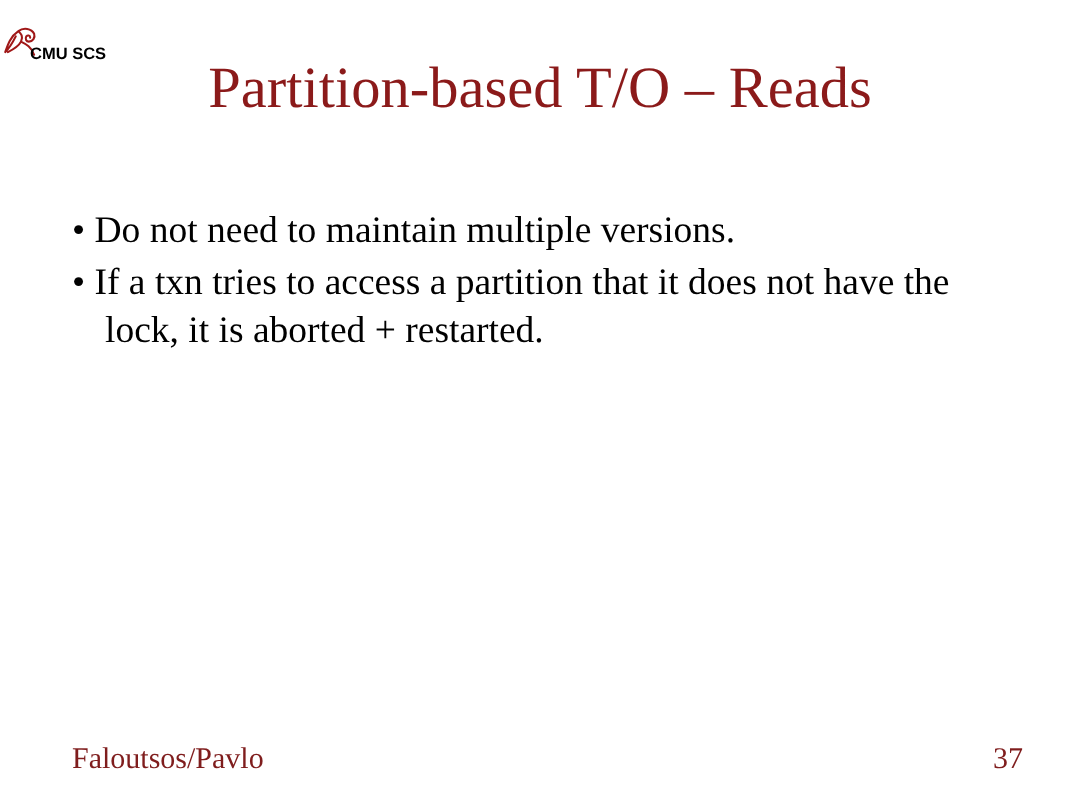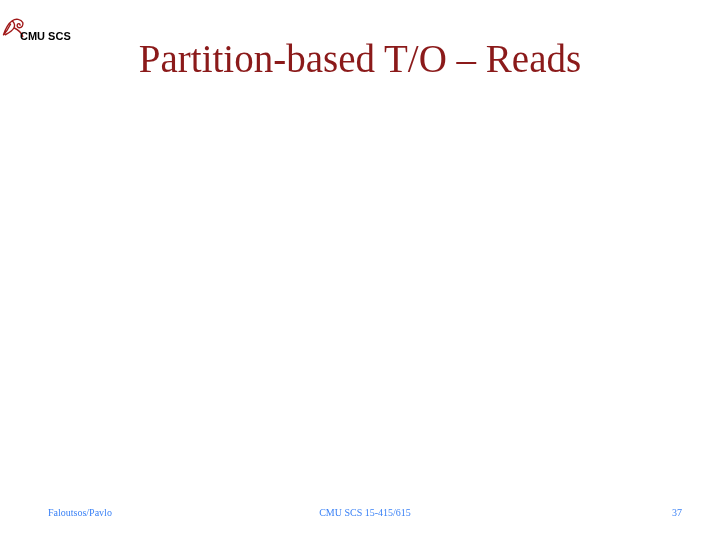--- a/index.html
+++ b/index.html
@@ -61,22 +61,22 @@
   .content li::before {
     content: "• ";
   }
   .footer {
     position: absolute;
     bottom: 22px;
     left: 48px;
     right: 38px;
     display: flex;
     justify-content: space-between;
-    font-size: 10px;
-    color: #3b82f6;
+    font-size: 20px;
+    color: #7f1d1d;
   }
   .footer-center {
     position: absolute;
     left: 50%;
     transform: translateX(-50%);
   }
 </style>
 </head>
 <body>
 
@@ -87,20 +87,21 @@
 <div class="logo">
   <svg viewBox="0 0 32 32" width="28" height="28">
     <path d="M4 26 C6 20 8 14 14 10 C18 7 24 8 26 12 C27 15 25 18 22 18 C20 18 19 16 20 14 C21 13 23 13 23 15 M14 10 C16 12 18 14 16 18 C14 22 10 24 6 26 M16 18 C20 20 24 22 26 28 M12 14 C10 18 8 22 4 26" stroke="#a01818" stroke-width="1.6" fill="none" stroke-linecap="round"></path>
   </svg>
 </div>
 
 <h1 class="title">Partition-based T/O – Reads</h1>
 
 <div class="content">
   <ul>
+    <li>Do not need to maintain multiple versions.</li>
+    <li>If a txn tries to access a partition that it does not have the lock, it is aborted + restarted.</li>
   </ul>
 </div>
 
 <div class="footer">
   <span>Faloutsos/Pavlo</span>
-  <span class="footer-center">CMU SCS 15-415/615</span>
   <span>37</span>
 </div>
 
 </body></html>

